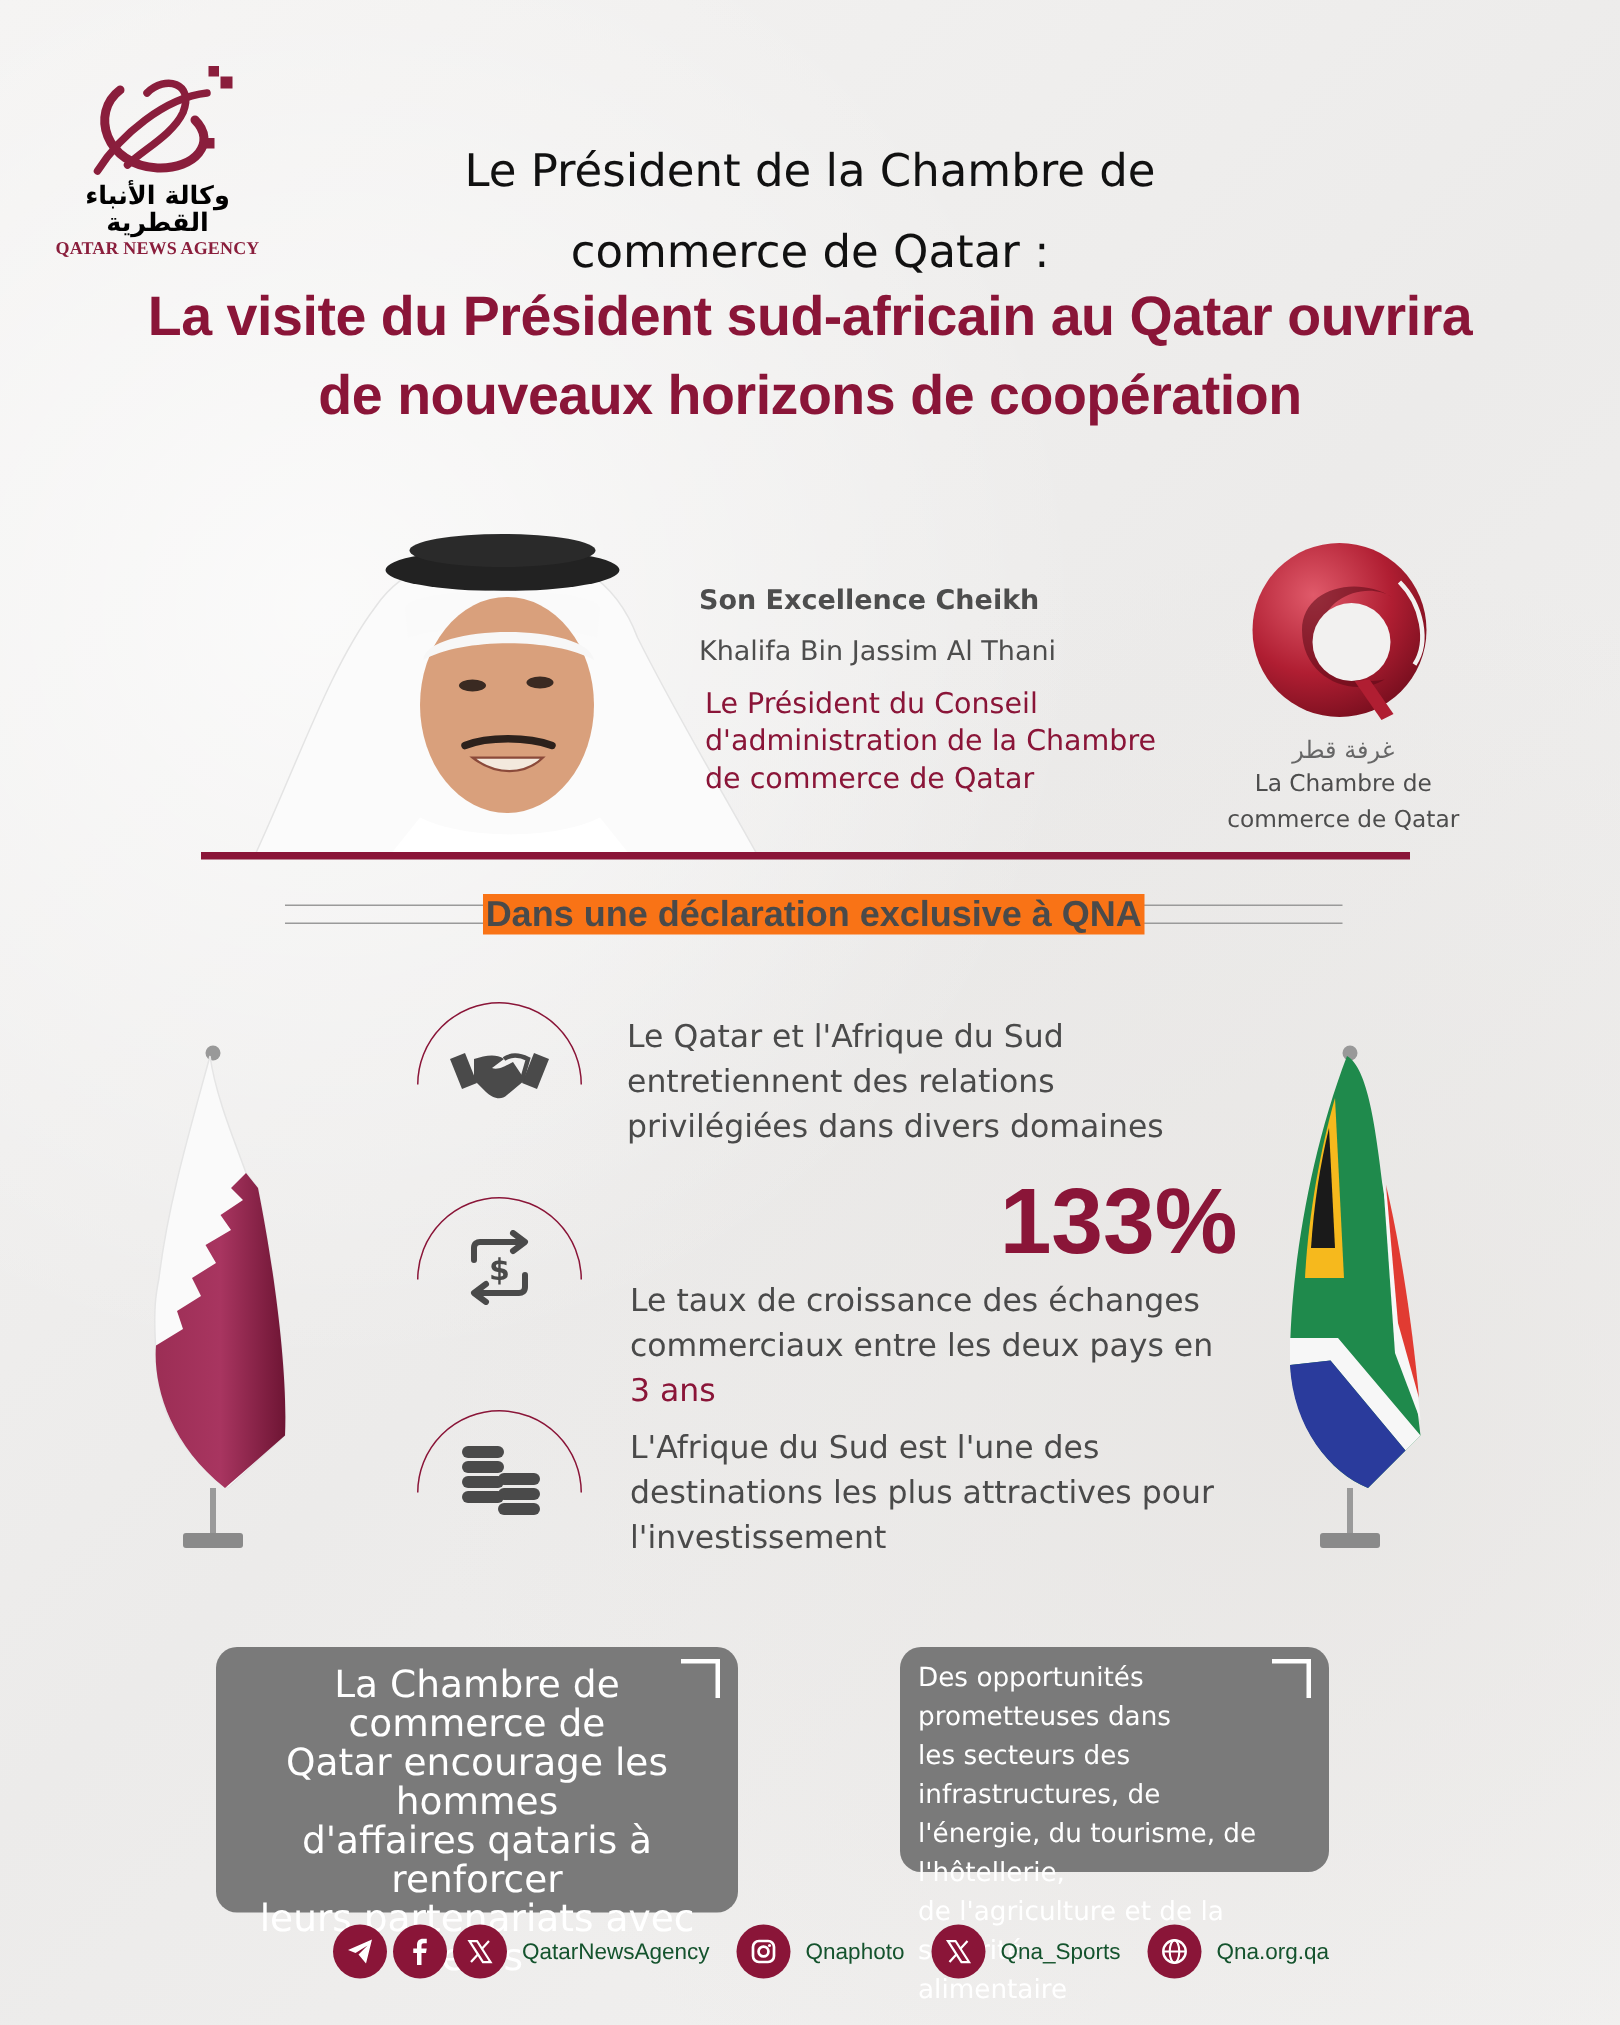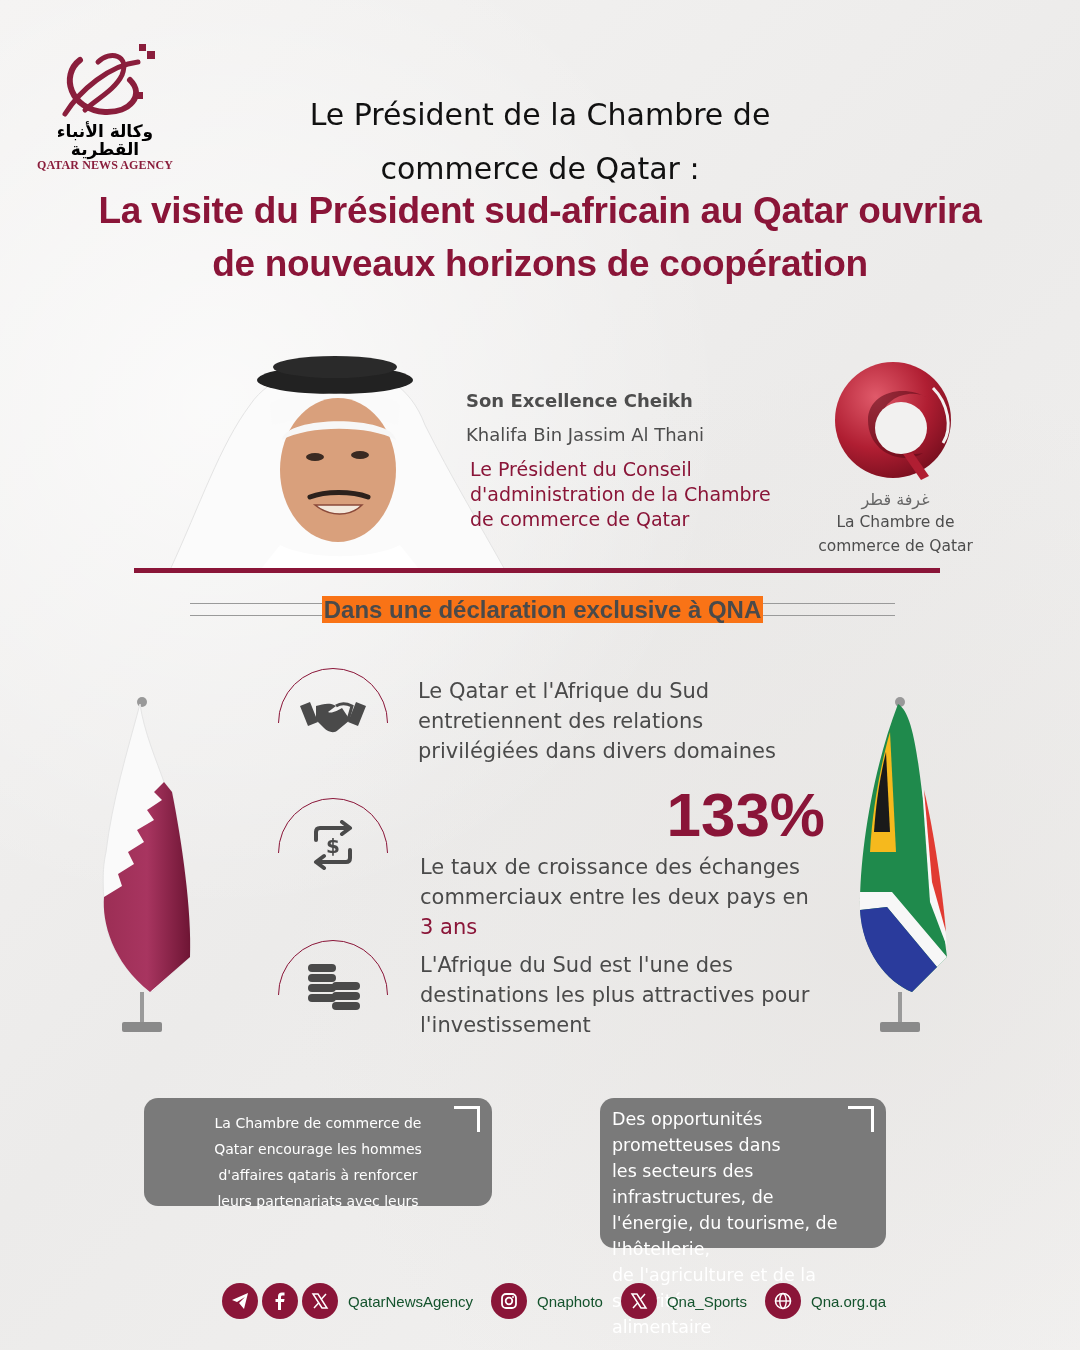--- a/index.html
+++ b/index.html
@@ -59,22 +59,22 @@
   .big-number { left: 640px; top: 778px; width: 185px; text-align: right;
     font-family: "Liberation Sans", sans-serif; font-weight: bold; font-size: 62px; color: #8a1538; line-height: 74px; }
 
   
   .flag { width: 110px; height: 345px; }
 
   
   .info-box { background: #7a7a7a; color: #fff; border-radius: 14px; padding: 12px 16px; }
   .info-box .corner { position: absolute; right: 12px; top: 8px; width: 26px; height: 26px;
     border-top: 3px solid #fff; border-right: 3px solid #fff; }
-  .box-left { left: 144px; top: 1098px; width: 348px; height: 108px; text-align: center;
-    font-size: 14px; line-height: 26px; padding-top: 12px; }
+  .box-left { left: 144px; top: 1098px; width: 348px; height: 177px; text-align: center;
+    font-size: 25px; line-height: 26px; padding-top: 12px; }
   .box-right { left: 600px; top: 1098px; width: 286px; height: 150px;
     font-size: 17.5px; line-height: 26px; padding-left: 12px; padding-top: 8px; }
 
   
   .footer { left: 222px; top: 1281px; height: 40px; display: flex; align-items: center; }
   .social-icon { width: 36px; height: 36px; border-radius: 50%; background: #8a1538;
     display: flex; align-items: center; justify-content: center; margin-right: 4px; }
   .social-label { font-family: "Liberation Sans", sans-serif; font-size: 15px; color: #14532d; margin: 0 18px 0 6px; }
 </style>
 </head>

